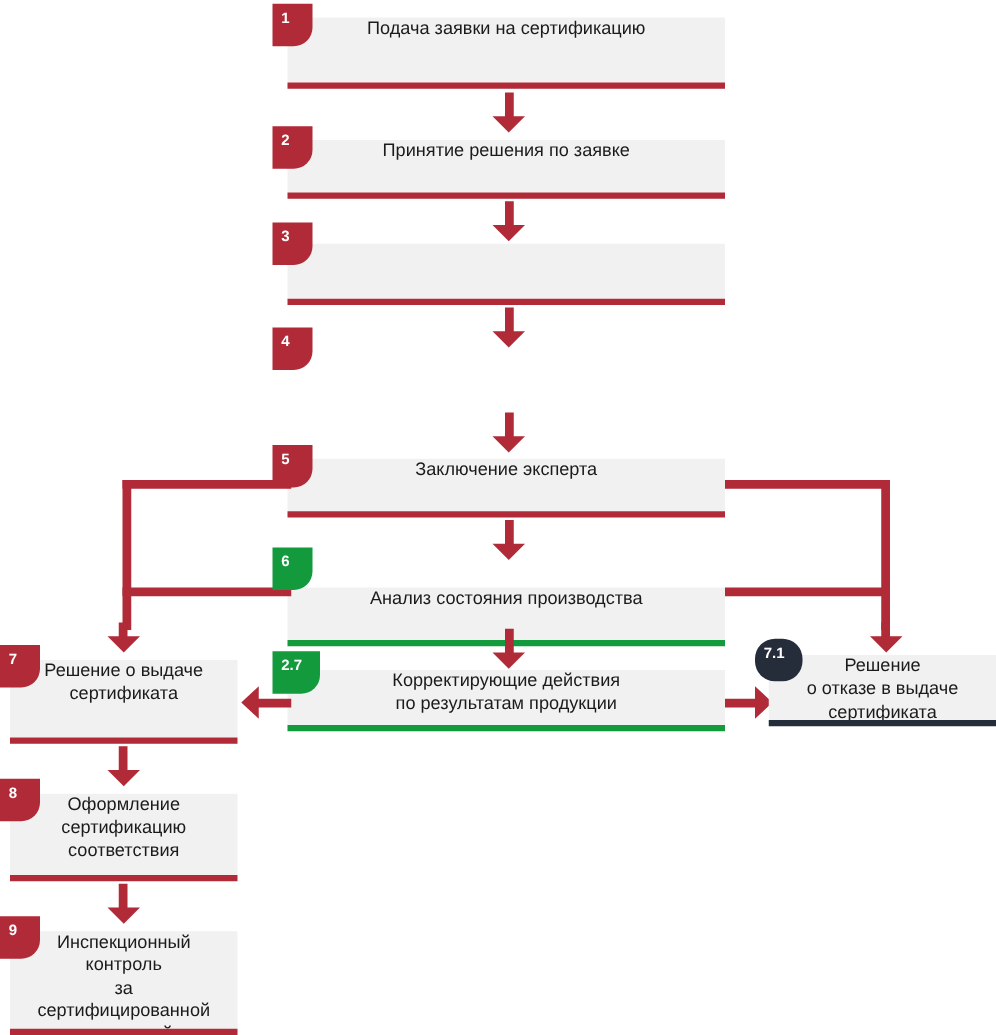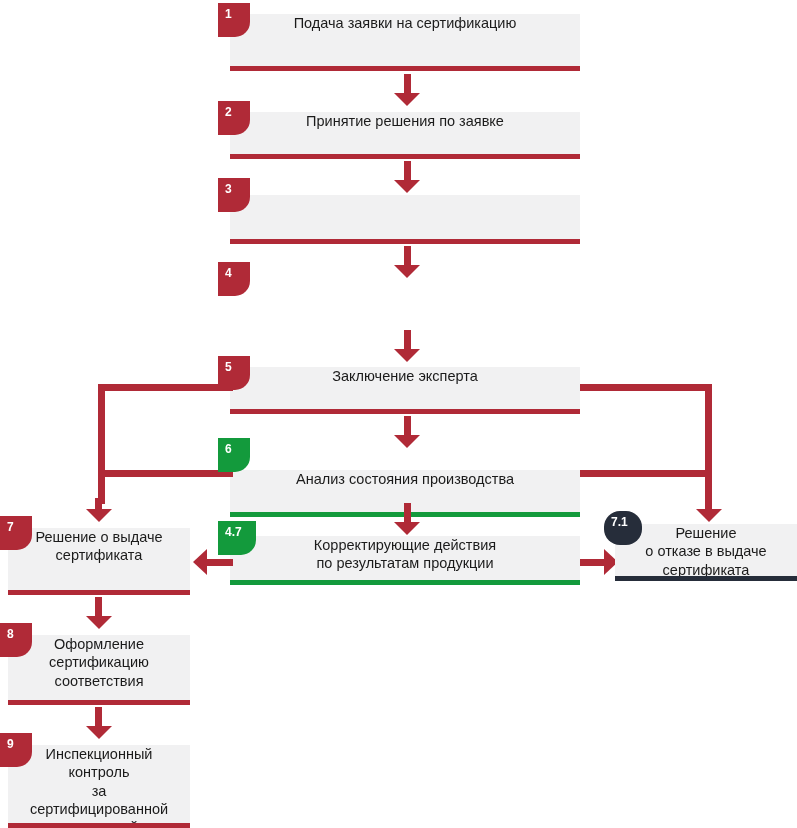--- a/index.html
+++ b/index.html
@@ -189,21 +189,21 @@
 сертификата</div>
     <div class="bar"></div>
   </div>
   <div class="badge" style="left:0px;top:516px;">7</div>
 
   <div class="box" style="left:230px;top:536px;width:350px;height:44px;">
     <div class="label">Корректирующие действия
 по результатам продукции</div>
     <div class="bar green"></div>
   </div>
-  <div class="badge green wide" style="left:218px;top:521px;">4.7</div>
+  <div class="badge green wide" style="left:218px;top:521px;">2.7</div>
 
   <div class="arrow-left" style="left:193px;top:549px;width:40px;">
     <div class="head"></div>
     <div class="shaft" style="width:28px;"></div>
   </div>
 
   <div class="arrow-right" style="left:580px;top:549px;width:38px;">
     <div class="shaft" style="width:26px;"></div>
     <div class="head"></div>
   </div>

